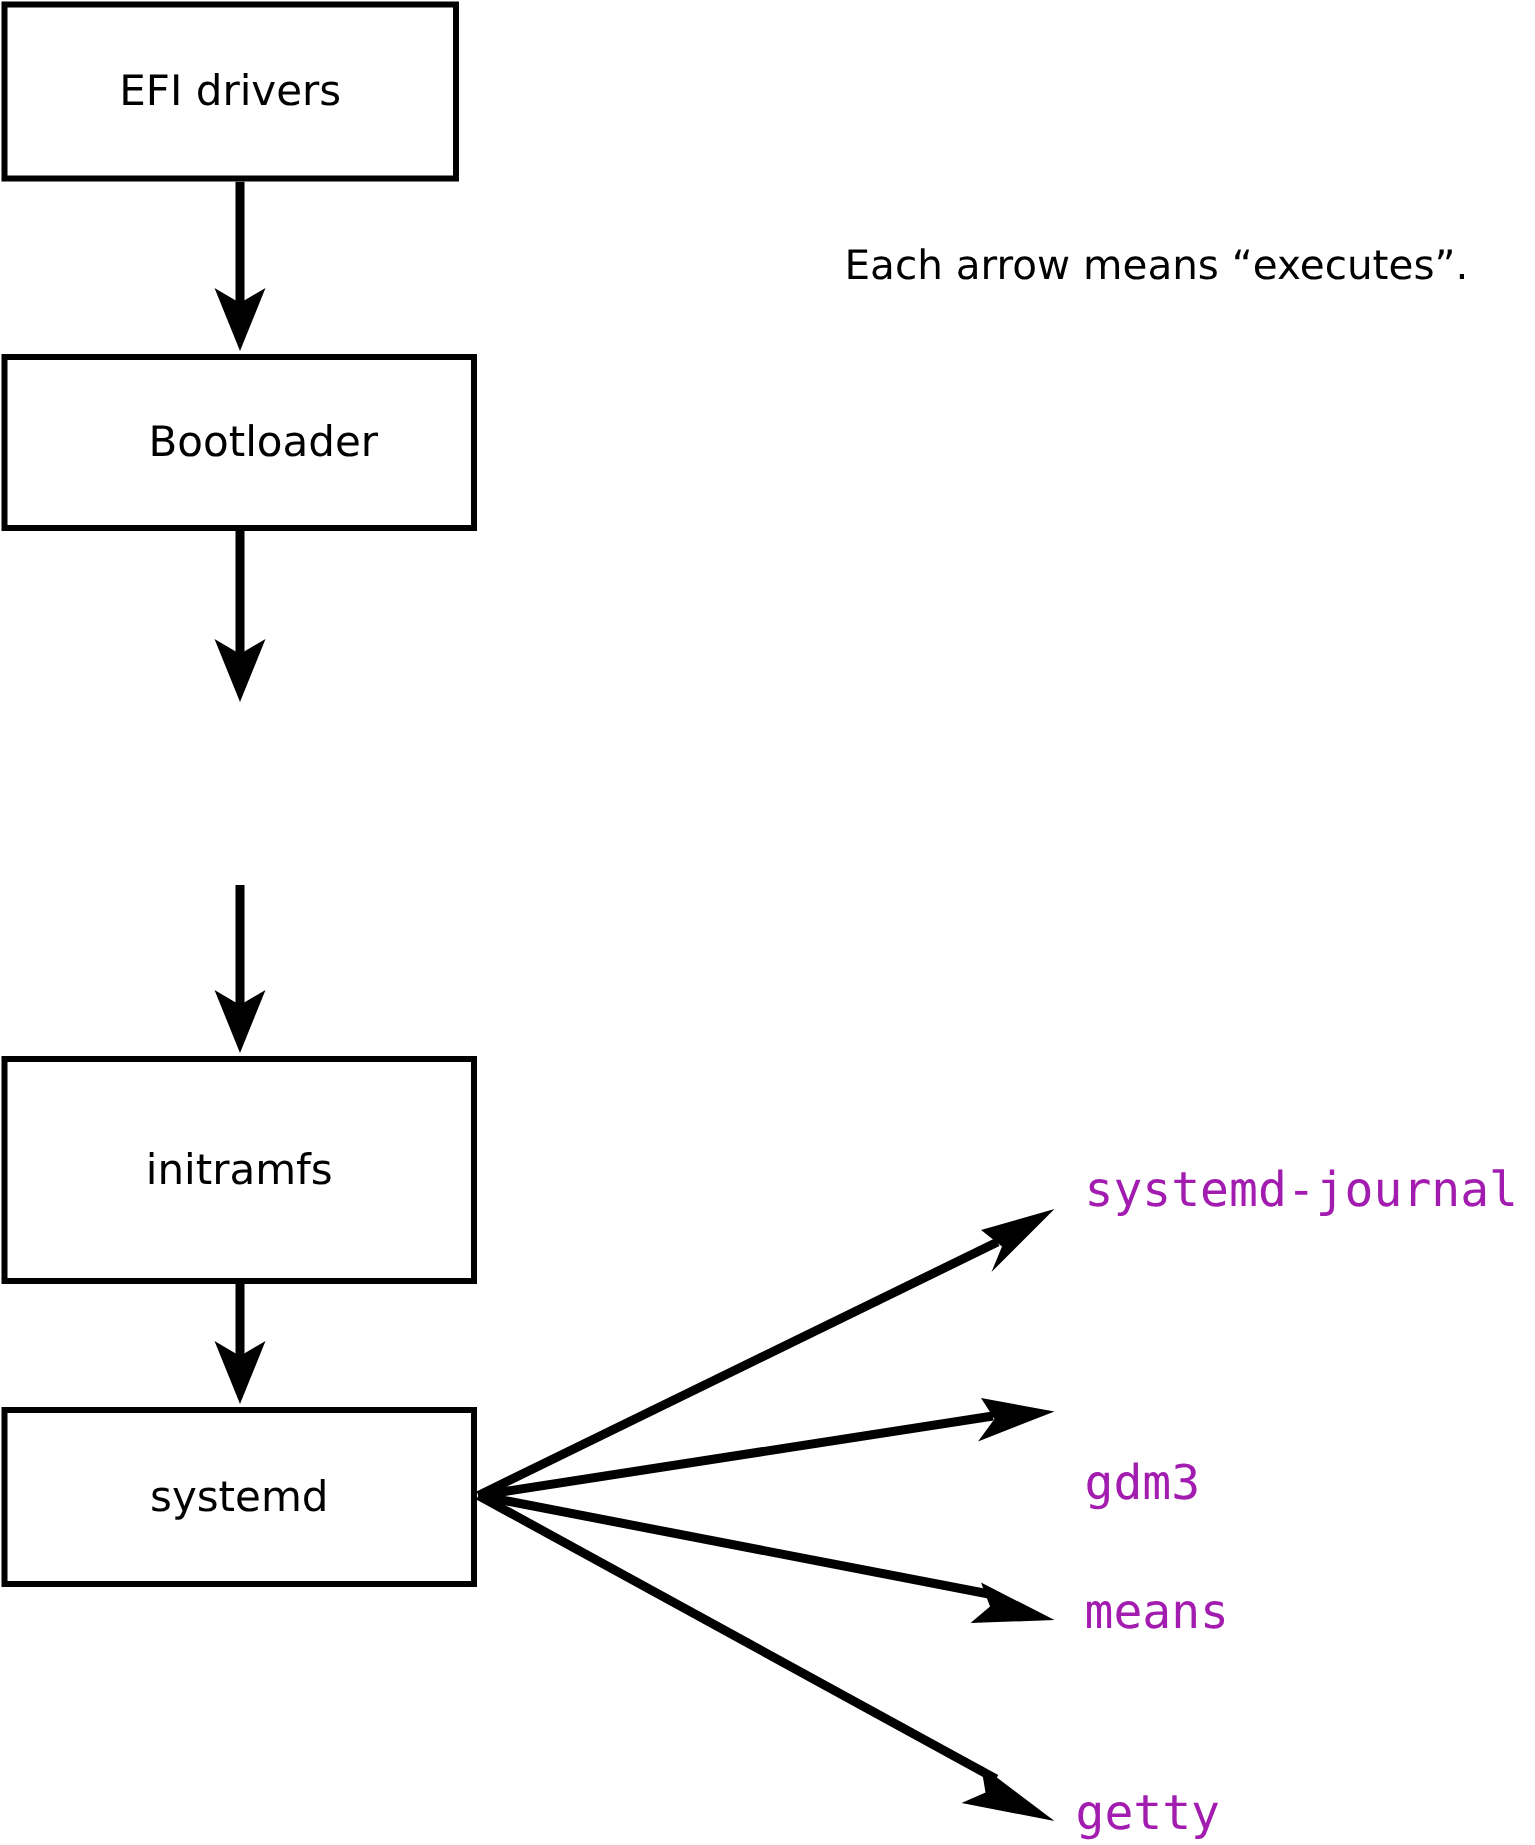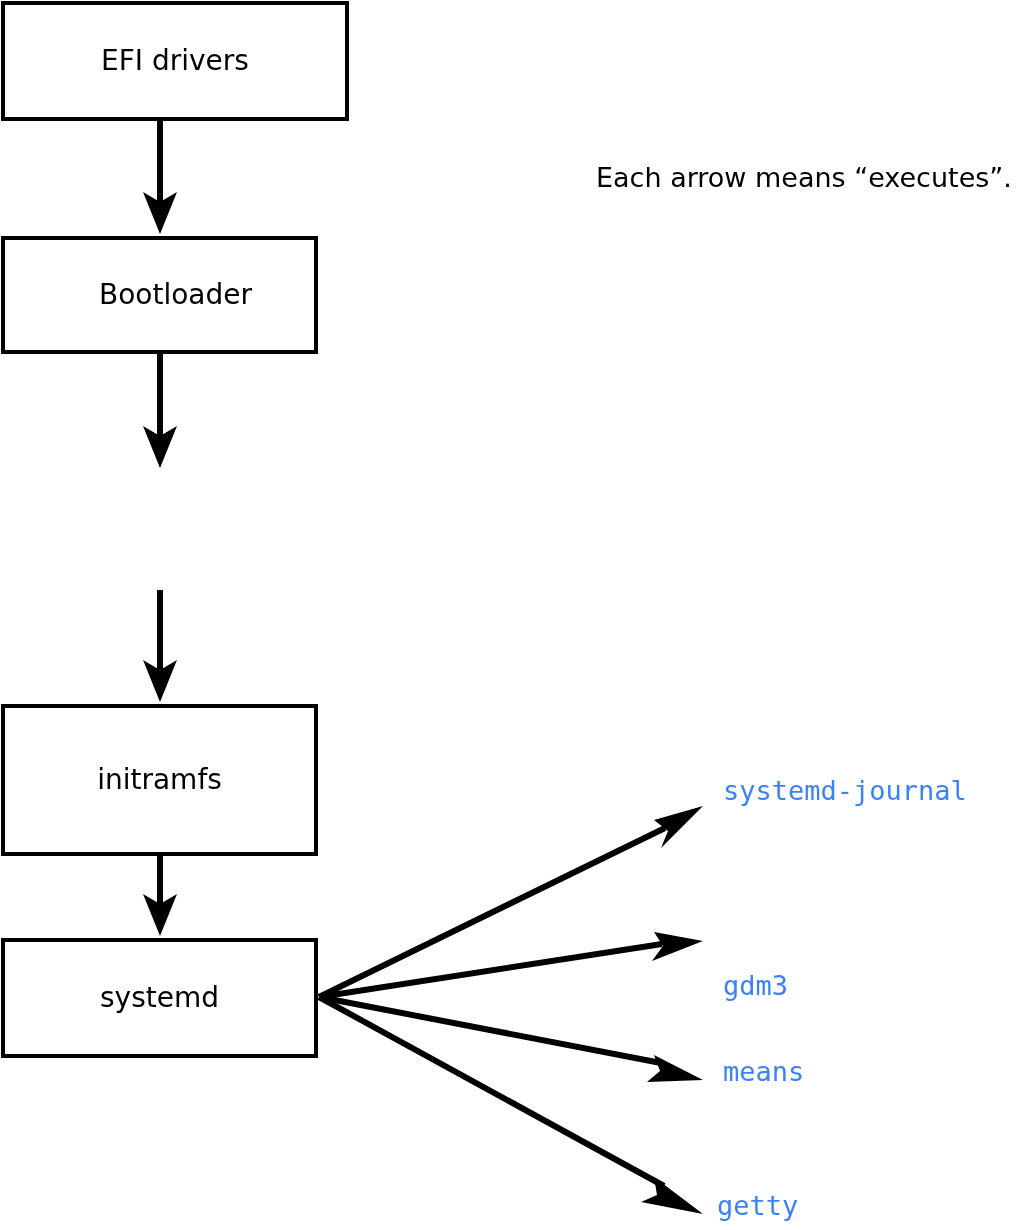--- a/index.html
+++ b/index.html
@@ -29,22 +29,22 @@
   .node-label {
     font-family: "DejaVu Sans", "Liberation Sans", sans-serif;
     font-size: 28px;
     color: #000000;
     line-height: 1;
     white-space: nowrap;
   }
   .leaf-label {
     position: absolute;
     font-family: "DejaVu Sans Mono", "Liberation Mono", monospace;
-    font-size: 27px;
-    color: #3b82f6;
+    font-size: 32px;
+    color: #a21caf;
     line-height: 1;
     white-space: nowrap;
   }
   .caption {
     position: absolute;
     font-family: "DejaVu Sans", "Liberation Sans", sans-serif;
     font-size: 27px;
     color: #000000;
     line-height: 1;
     white-space: nowrap;
@@ -99,21 +99,21 @@
       <line x1="319" y1="997" x2="661" y2="1063" stroke="#000000" stroke-width="6"></line>
       <path d="M 703,1080 L 654,1055 L 660,1071 L 647,1082 Z" fill="#000000"></path>
     </g>
 
     <g>
       <line x1="319" y1="997" x2="664" y2="1186" stroke="#000000" stroke-width="6"></line>
       <path d="M 703,1214 L 654,1177 L 657,1195 L 641,1202 Z" fill="#000000"></path>
     </g>
   </svg>
 
-  <div class="node-box" style="left:1px; top:1px; width:348px; height:120px;">
+  <div class="node-box" style="left:1px; top:1px; width:305px; height:120px;">
     <span class="node-label">EFI drivers</span>
   </div>
 
   <div class="node-box" style="left:1px; top:236px; width:317px; height:118px;padding-left:32px;">
     <span class="node-label">Bootloader</span>
   </div>
 
 
   <div class="node-box" style="left:1px; top:704px; width:317px; height:152px;">
     <span class="node-label">initramfs</span>
@@ -124,15 +124,15 @@
   </div>
 
   <div class="leaf-label" style="left:723px; top:777px;">systemd-journal</div>
 
   <div class="leaf-label" style="left:723px; top:972px;">gdm3</div>
 
   <div class="leaf-label" style="left:723px; top:1058px;">means</div>
 
   <div class="leaf-label" style="left:717px; top:1192px;">getty</div>
 
-  <div class="caption" style="left:596px; top:164px;text-align:center;">Each arrow means “executes”.</div>
+  <div class="caption" style="left:563px; top:164px;text-align:center;">Each arrow means “executes”.</div>
 
 </div>
 
 </body></html>

